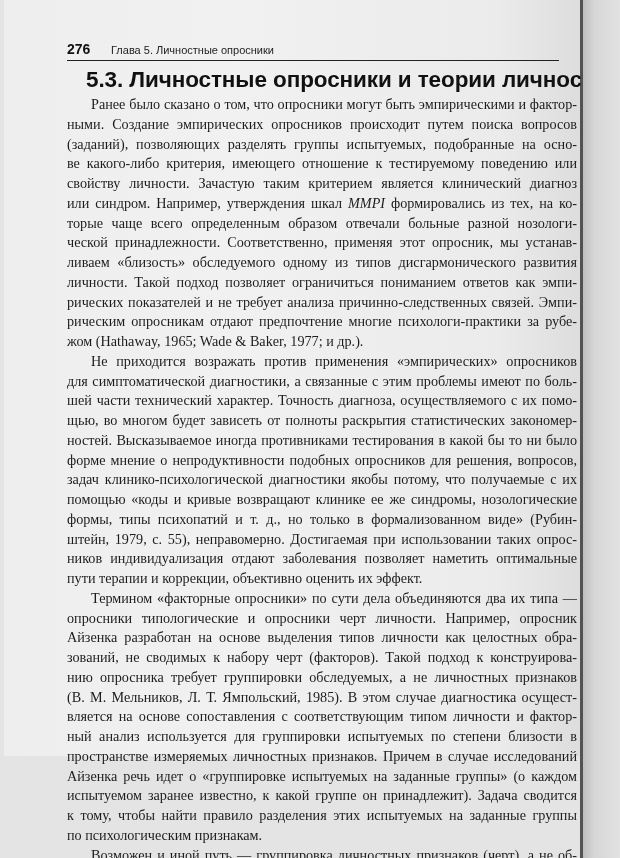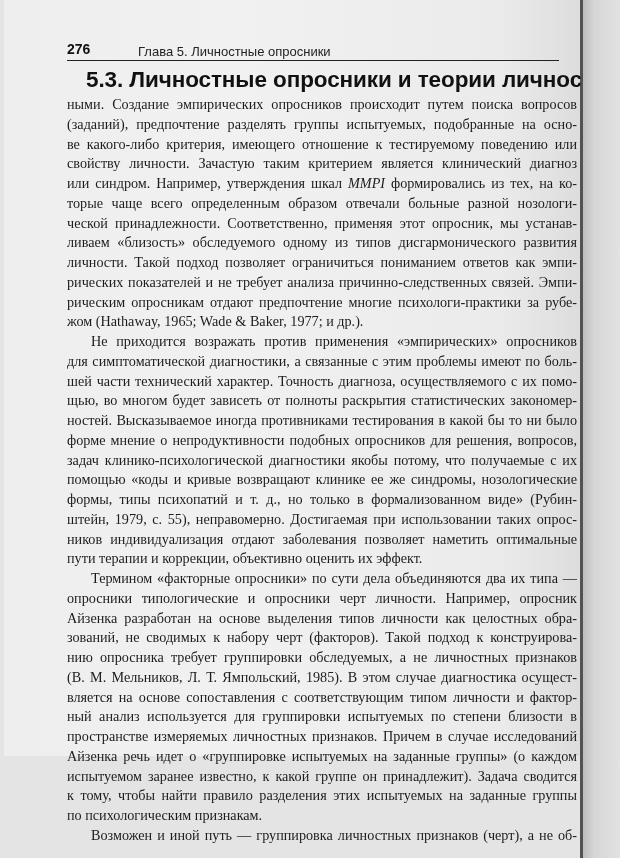--- a/index.html
+++ b/index.html
@@ -26,21 +26,21 @@
       position: absolute; left: 63px; top: 40px; width: 492px; height: 20px;
       border-bottom: 1.3px solid #222;
       font-family: "Liberation Sans", "DejaVu Sans", sans-serif;
     }
     .page-number {
       position: absolute; left: 0; top: 1px;
       font-weight: bold; font-size: 14px; color: #111;
     }
     .chapter-title {
       position: absolute; left: 44px; top: 4px;
-      font-size: 13px; color: #222; margin-left: 27px;
+      font-size: 11px; color: #222;
     }
     .section-title {
       position: absolute; left: 63px; top: 67px;
       font-family: "Liberation Sans", "DejaVu Sans", sans-serif;
       font-weight: bold; font-size: 22.5px; color: #111;
       white-space: nowrap; letter-spacing: -0.1px; margin-left: 19px;
     }
     .body-text {
       position: absolute; left: 63px; top: 95px; width: 510px;
     }
@@ -61,22 +61,23 @@
   <div class="running-head">
     <span class="page-number">276</span>
     <span class="chapter-title">Глава 5. Личностные опросники</span>
   </div>
 
   <div class="section-title">5.3. Личностные опросники и теории личности</div>
 
   <div class="body-text">
 
     <div>
+      <div class="line indent">Ранее было сказано о том, что опросники могут быть эмпирическими и фактор-</div>
       <div class="line">ными. Создание эмпирических опросников происходит путем поиска вопросов</div>
-      <div class="line">(заданий), предпочтение разделять группы испытуемых, подобранные на осно-</div>
+      <div class="line">(заданий), позволяющих разделять группы испытуемых, подобранные на осно-</div>
       <div class="line">ве какого-либо критерия, имеющего отношение к тестируемому поведению или</div>
       <div class="line">свойству личности. Зачастую таким критерием является клинический диагноз</div>
       <div class="line">или синдром. Например, утверждения шкал <em>MMPI</em> формировались из тех, на ко-</div>
       <div class="line">торые чаще всего определенным образом отвечали больные разной нозологи-</div>
       <div class="line">ческой принадлежности. Соответственно, применяя этот опросник, мы устанав-</div>
       <div class="line">ливаем «близость» обследуемого одному из типов дисгармонического развития</div>
       <div class="line">личности. Такой подход позволяет ограничиться пониманием ответов как эмпи-</div>
       <div class="line">рических показателей и не требует анализа причинно-следственных связей. Эмпи-</div>
       <div class="line">рическим опросникам отдают предпочтение многие психологи-практики за рубе-</div>
       <div class="line last">жом (Hathaway, 1965; Wade &amp; Baker, 1977; и др.).</div>

